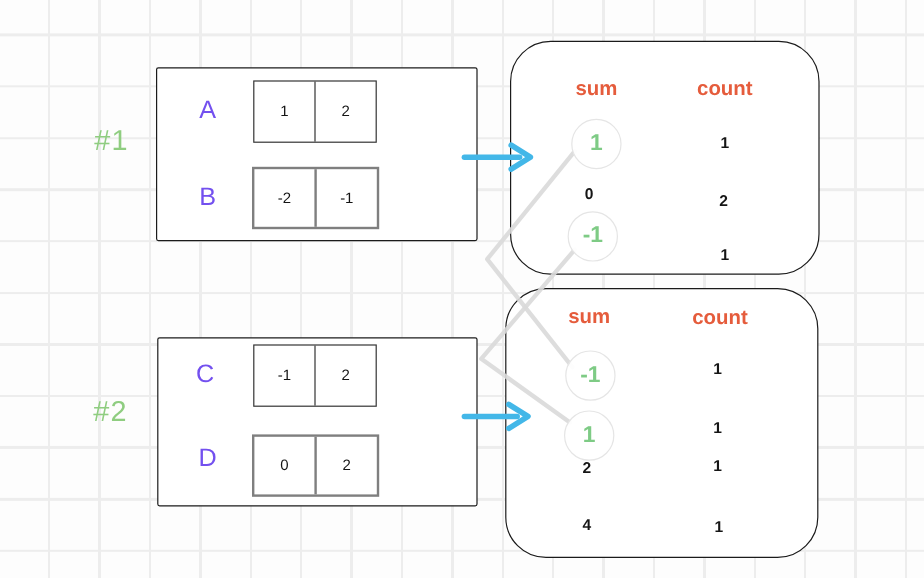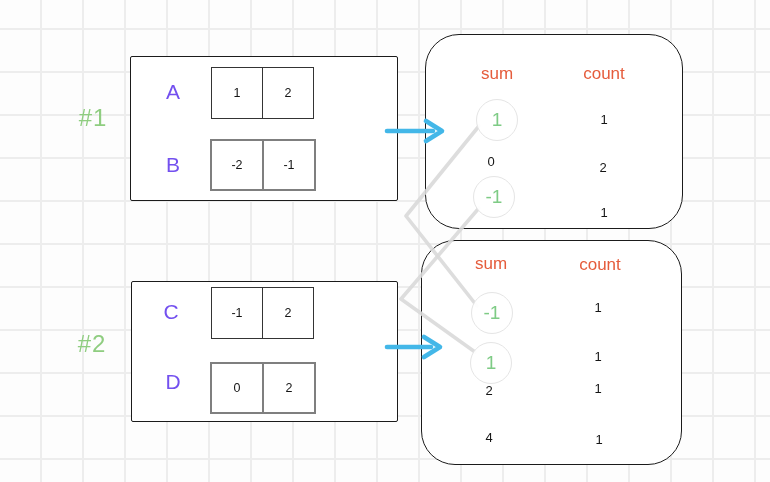--- a/index.html
+++ b/index.html
@@ -61,20 +61,21 @@
     border-radius:34px;
     background:#ffffff;
   }
   #table1{left:425px;top:34px;width:256px;height:193px;}
   #table2{left:421px;top:240px;width:259px;height:223px;}
   .tbl-item{
     position:absolute;
     transform:translate(-50%,-50%);
     z-index:10;
     white-space:nowrap;
+    font-weight:bold;
   }
   .tbl-header{
     color:#e55c3c;
     font-size:17px;
   }
   .tbl-num{
     color:#151515;
     font-size:13px;
   }
   .tbl-sum-hl{

